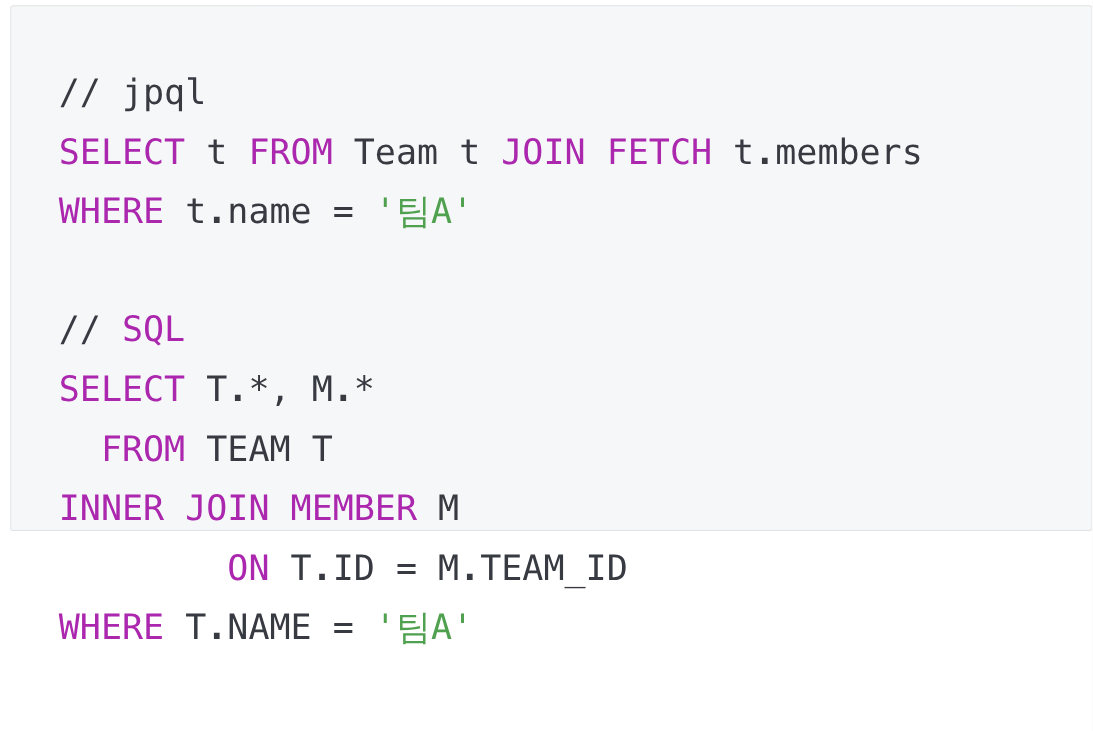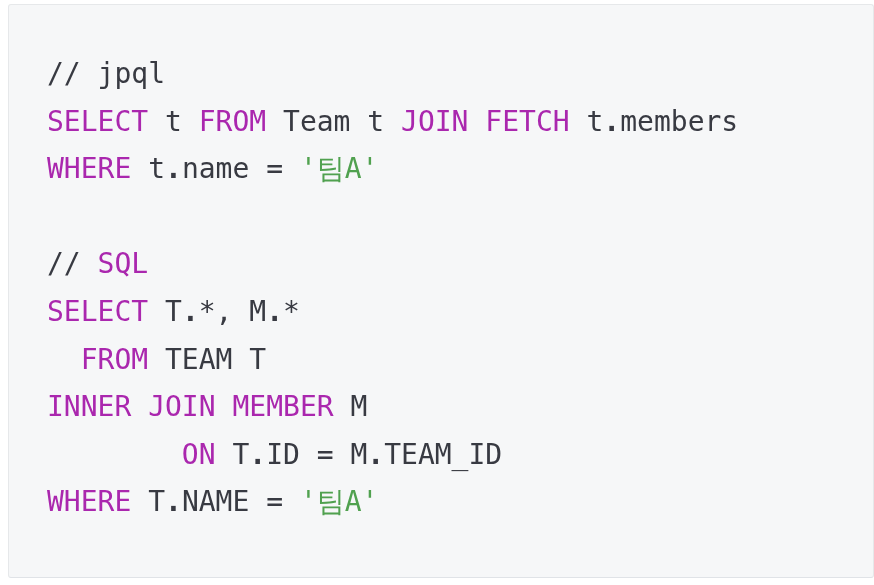--- a/index.html
+++ b/index.html
@@ -15,21 +15,21 @@
   html,body{margin:0;padding:0;}
   body{
     width:874px;height:585px;
     background:var(--bg-page);
     font-family:"DejaVu Sans Mono","Liberation Mono",monospace;
     position:relative;overflow:hidden;
   }
   .highlight{
     position:absolute;
     left:8px;top:4px;right:0;
-    height:574px;
+    height:421px;
     background:var(--bg-code);
     border:1px solid var(--border);
     border-bottom-color:var(--border-bottom);
     border-radius:3px;
   }
   pre.code{
     margin:0;
     padding:45px 10px 0 38px;
     font-family:"DejaVu Sans Mono","Liberation Mono",monospace;
     font-size:28px;

